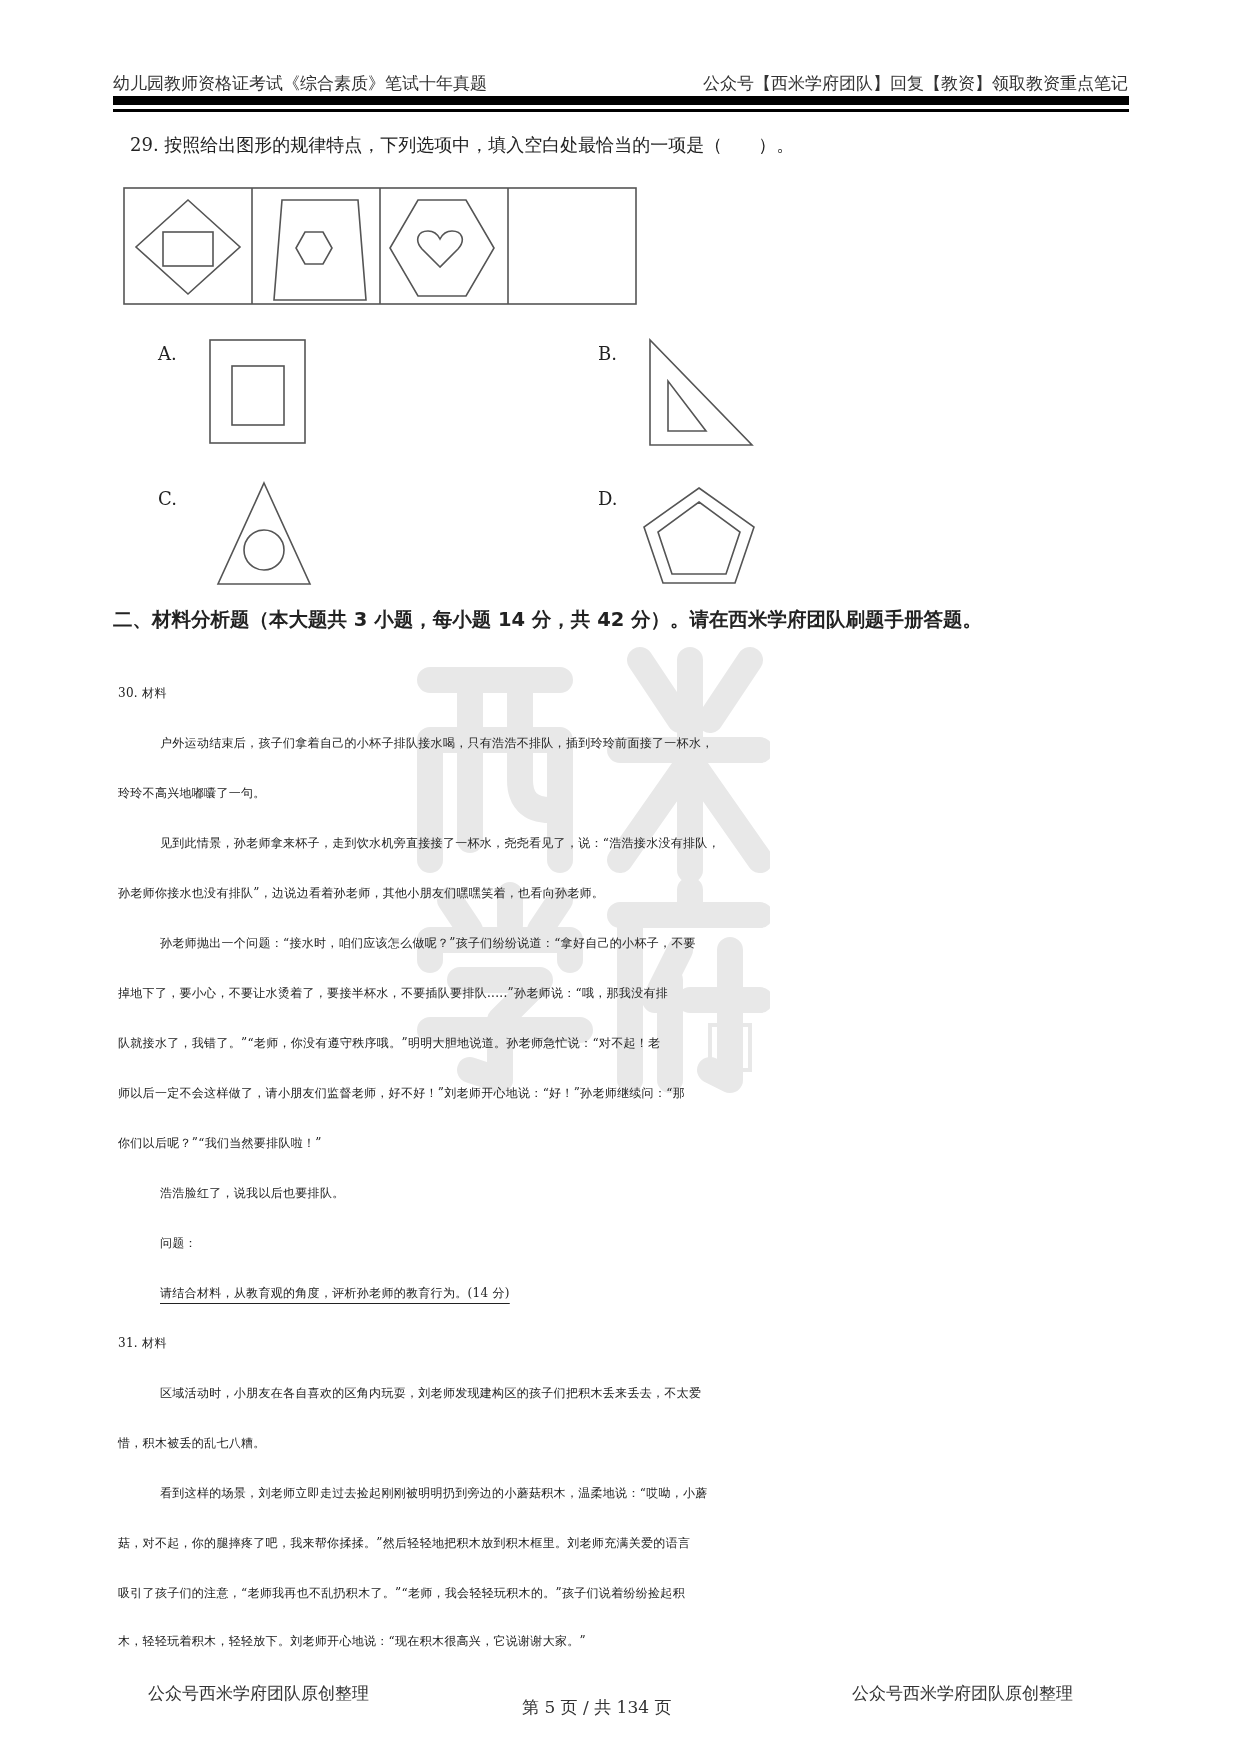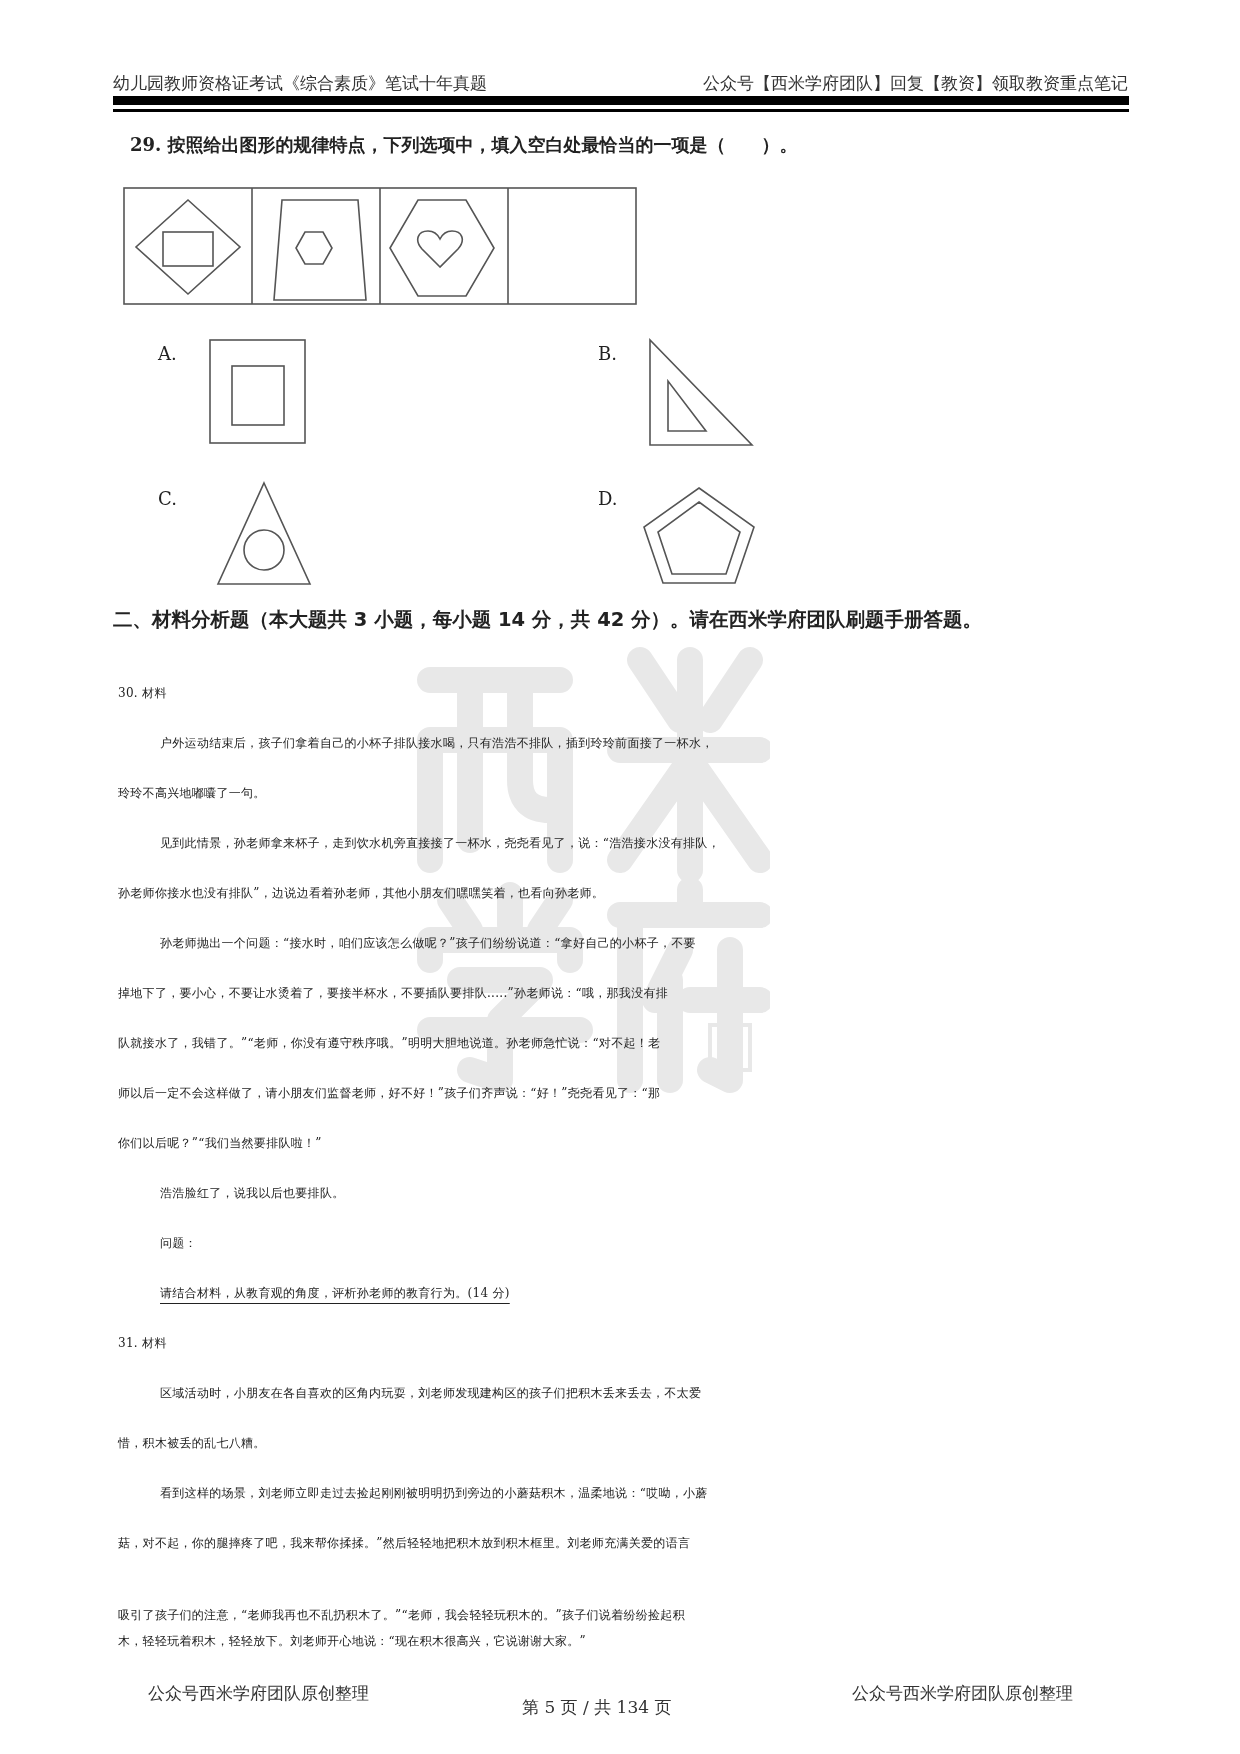--- a/index.html
+++ b/index.html
@@ -2,21 +2,21 @@
 <html><head>
 <meta charset="utf-8">
 <style>
   html, body { margin:0; padding:0; background:#fff; }
   body { width:1240px; height:1754px; position:relative; overflow:hidden;
          font-family:"DejaVu Serif","Liberation Serif",serif; color:#222; }
   .abs { position:absolute; }
   .hdr { top:72px; font-size:17px; color:#333; white-space:nowrap; }
   .rule1 { left:113px; width:1016px; top:96px; height:9px; background:#000; }
   .rule2 { left:113px; width:1016px; top:109px; height:3px; background:#000; }
-  .q { font-size:18px; white-space:nowrap;font-weight:bold; }
+  .q { font-size:18px; white-space:nowrap; }
   .body { font-size:12px; white-space:nowrap; letter-spacing:0.3px; }
   .sec { font-family:"DejaVu Sans","Liberation Sans",sans-serif; font-weight:bold; font-size:19.5px; white-space:nowrap; }
   .opt { font-size:18px; }
   .ul { text-decoration:underline; text-underline-offset:6px; }
   .footer { top:1662px; font-size:17px; color:#333; white-space:nowrap; }
   .wm { position:absolute; left:410px; top:640px; width:360px; height:460px; z-index:0; }
   .txt { z-index:1; }
   svg.fig { position:absolute; }
 </style>
 </head>
@@ -96,29 +96,29 @@
 <div class="abs sec txt" style="left:113px; top:606px;">二、材料分析题（本大题共 3 小题，每小题 14 分，共 42 分）。请在西米学府团队刷题手册答题。</div>
 
 <div class="abs body txt" style="left:118px; top:685px;">30. 材料</div>
 <div class="abs body txt" style="left:160px; top:735px;">户外运动结束后，孩子们拿着自己的小杯子排队接水喝，只有浩浩不排队，插到玲玲前面接了一杯水，</div>
 <div class="abs body txt" style="left:118px; top:785px;">玲玲不高兴地嘟囔了一句。</div>
 <div class="abs body txt" style="left:160px; top:835px;">见到此情景，孙老师拿来杯子，走到饮水机旁直接接了一杯水，尧尧看见了，说：“浩浩接水没有排队，</div>
 <div class="abs body txt" style="left:118px; top:885px;text-align:center;">孙老师你接水也没有排队”，边说边看着孙老师，其他小朋友们嘿嘿笑着，也看向孙老师。</div>
 <div class="abs body txt" style="left:160px; top:935px;">孙老师抛出一个问题：“接水时，咱们应该怎么做呢？”孩子们纷纷说道：“拿好自己的小杯子，不要</div>
 <div class="abs body txt" style="left:118px; top:985px;">掉地下了，要小心，不要让水烫着了，要接半杯水，不要插队要排队.....”孙老师说：“哦，那我没有排</div>
 <div class="abs body txt" style="left:118px; top:1035px;">队就接水了，我错了。”“老师，你没有遵守秩序哦。”明明大胆地说道。孙老师急忙说：“对不起！老</div>
-<div class="abs body txt" style="left:118px; top:1085px;">师以后一定不会这样做了，请小朋友们监督老师，好不好！”孩子们齐声说：“好！”尧尧看见了：“那</div>
+<div class="abs body txt" style="left:118px; top:1085px;">师以后一定不会这样做了，请小朋友们监督老师，好不好！”刘老师开心地说：“好！”孙老师继续问：“那</div>
 <div class="abs body txt" style="left:118px; top:1135px;">你们以后呢？”“我们当然要排队啦！”</div>
 <div class="abs body txt" style="left:160px; top:1185px;">浩浩脸红了，说我以后也要排队。</div>
 <div class="abs body txt" style="left:160px; top:1235px;">问题：</div>
 <div class="abs body txt ul" style="left:160px; top:1285px;">请结合材料，从教育观的角度，评析孙老师的教育行为。(14 分)</div>
 
 <div class="abs body txt" style="left:118px; top:1335px;">31. 材料</div>
 <div class="abs body txt" style="left:160px; top:1385px;">区域活动时，小朋友在各自喜欢的区角内玩耍，刘老师发现建构区的孩子们把积木丢来丢去，不太爱</div>
 <div class="abs body txt" style="left:118px; top:1435px;">惜，积木被丢的乱七八糟。</div>
 <div class="abs body txt" style="left:160px; top:1485px;">看到这样的场景，刘老师立即走过去捡起刚刚被明明扔到旁边的小蘑菇积木，温柔地说：“哎呦，小蘑</div>
 <div class="abs body txt" style="left:118px; top:1535px;">菇，对不起，你的腿摔疼了吧，我来帮你揉揉。”然后轻轻地把积木放到积木框里。刘老师充满关爱的语言</div>
-<div class="abs body txt" style="left:118px; top:1585px;margin-top:22px;">吸引了孩子们的注意，“老师我再也不乱扔积木了。”“老师，我会轻轻玩积木的。”孩子们说着纷纷捡起积</div>
+<div class="abs body txt" style="left:118px; top:1585px;">吸引了孩子们的注意，“老师我再也不乱扔积木了。”“老师，我会轻轻玩积木的。”孩子们说着纷纷捡起积</div>
 <div class="abs body txt" style="left:118px; top:1633px;">木，轻轻玩着积木，轻轻放下。刘老师开心地说：“现在积木很高兴，它说谢谢大家。”</div>
 
 <div class="abs footer txt" style="left:148px; top:1682px;">公众号西米学府团队原创整理</div>
 <div class="abs footer txt" style="left:522px; top:1696px;">第 5 页 / 共 134 页</div>
 <div class="abs footer txt" style="left:852px; top:1682px;">公众号西米学府团队原创整理</div>
 
 </body></html>

